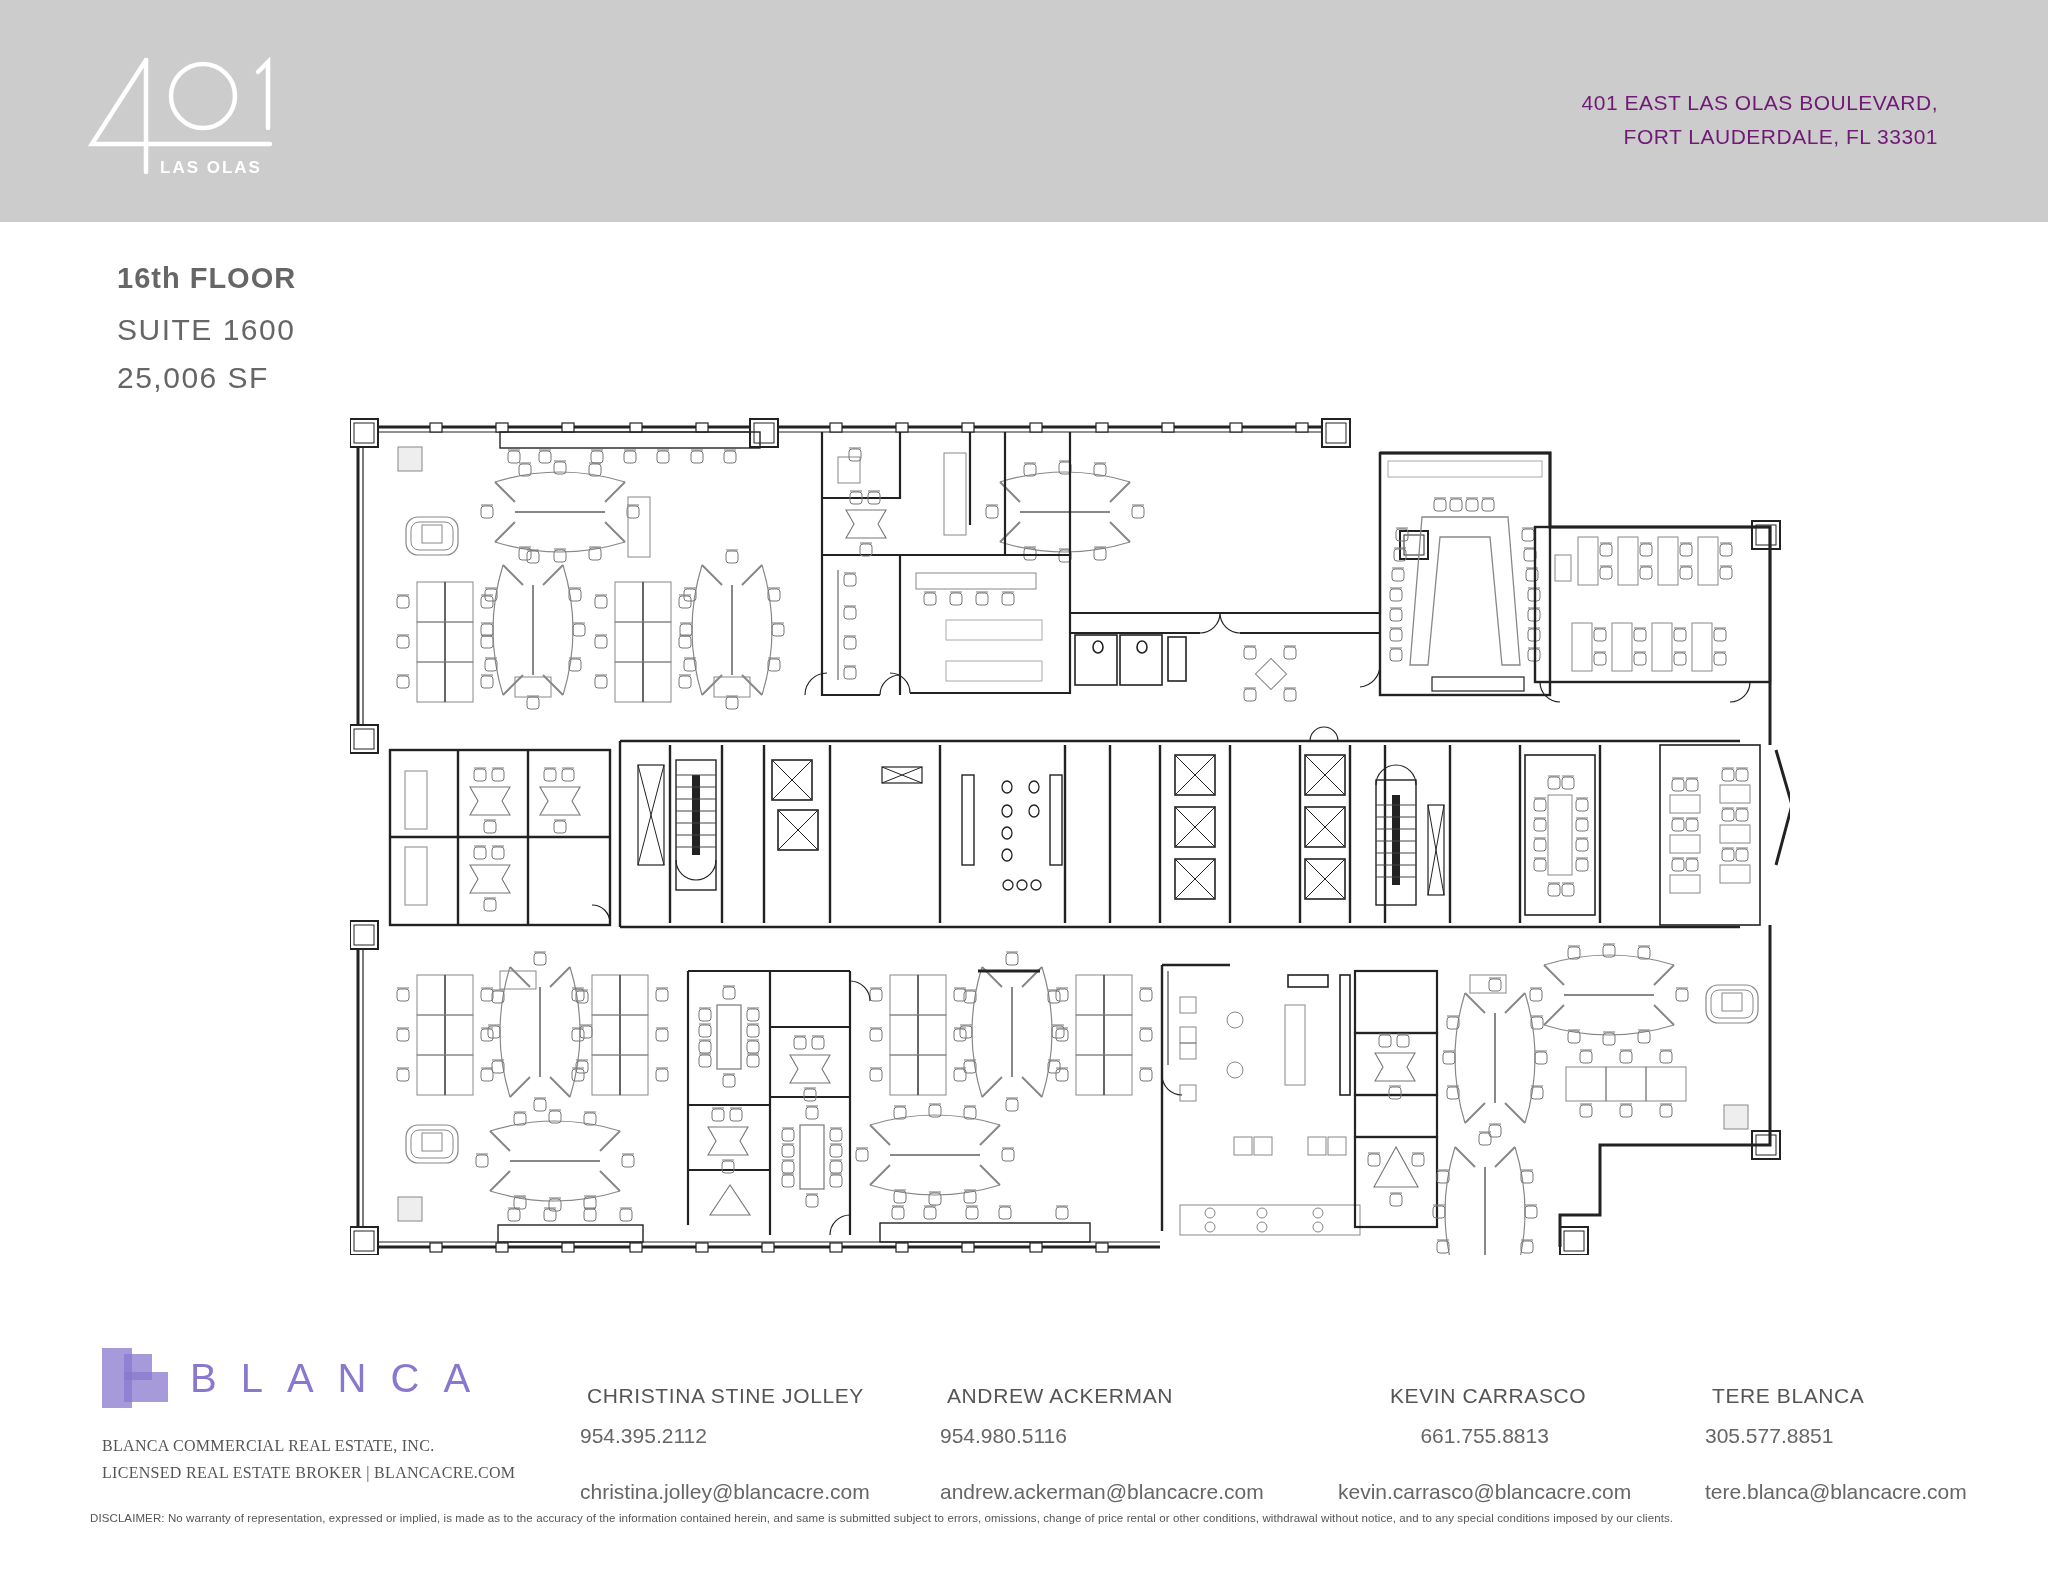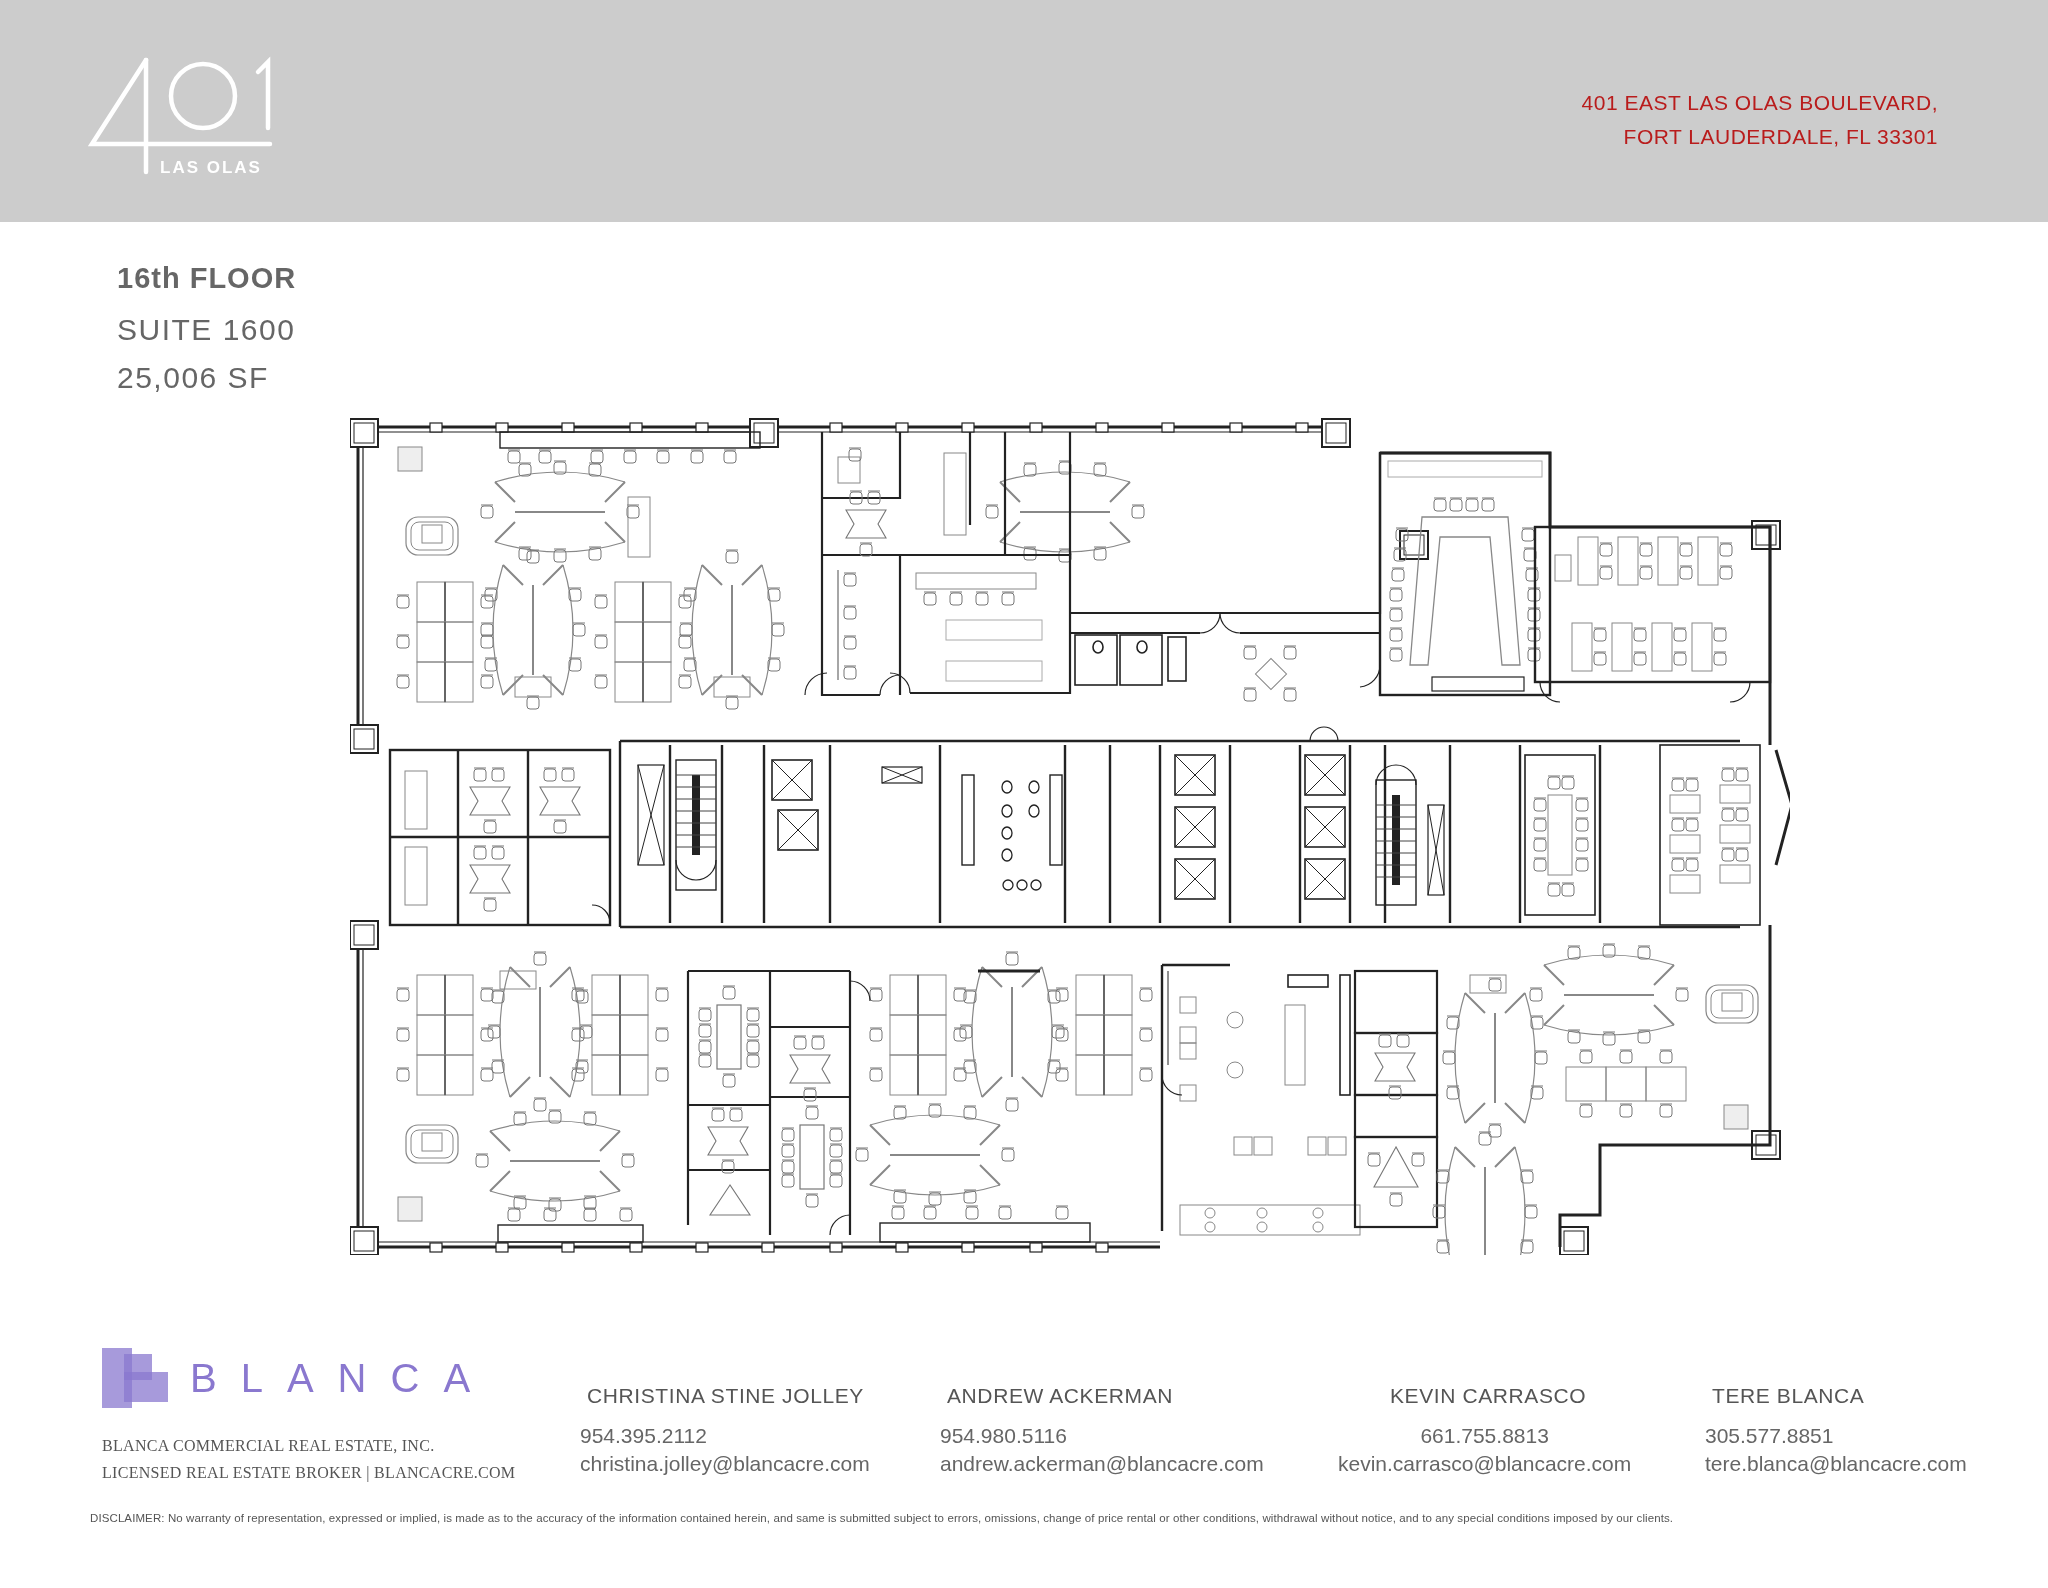--- a/index.html
+++ b/index.html
@@ -1,33 +1,33 @@
 <!DOCTYPE html>
 <html><head>
 <meta charset="utf-8">
 <style>
   html, body { margin:0; padding:0; }
   body { width:2048px; height:1588px; background:#ffffff; position:relative; overflow:hidden;
          font-family:"Liberation Sans", sans-serif; color:#555; }
   .header { position:absolute; left:0; top:0; width:2048px; height:222px; background:#cccccc; }
   .logo { position:absolute; left:88px; top:56px; width:190px; height:120px; }
-  .address { position:absolute; right:110px; top:86px; text-align:right; color:#b91c1c;
+  .address { position:absolute; right:110px; top:86px; text-align:right; color:#701a75;
              font-size:21px; letter-spacing:0.5px; line-height:34px; }
   .floor-info { position:absolute; left:117px; top:262px; }
   .floor-title { font-size:29px; font-weight:bold; color:#666; letter-spacing:1px; margin:0 0 18px 0; }
   .floor-sub { font-size:30px; color:#666; letter-spacing:1.5px; margin:0 0 14px 0; }
   .plan { position:absolute; left:350px; top:415px; width:1440px; height:840px; }
   .brand { position:absolute; left:102px; top:1348px; }
   .brand-row { display:flex; align-items:center; }
   .brand-word { font-size:40px; color:#8a78cf; letter-spacing:24px; margin-left:22px; font-family:"Liberation Sans", sans-serif; font-weight:normal; }
   .company { position:absolute; left:102px; top:1432px; font-size:16px; color:#555; line-height:27px; letter-spacing:0.3px;font-family:Liberation Serif, serif; }
   .contact { position:absolute; top:1384px; color:#555; }
   .contact .name { font-size:21px; letter-spacing:0.6px; color:#555; margin-bottom:14px;margin-left:7px; }
   .contact .phone { font-size:21px; color:#666; line-height:28px; }
-  .contact .email { font-size:21px; color:#666; line-height:28px; }
+  .contact .email { font-size:21px; color:#666; line-height:28px;margin-top:28px; }
   .disclaimer { position:absolute; left:90px; top:1512px; font-size:11.5px; color:#555; white-space:nowrap; letter-spacing:0.1px; }
 </style>
 </head>
 <body>
 
 <div class="header">
   <svg class="logo" viewBox="0 0 190 120">
     <g fill="none" stroke="#ffffff" stroke-width="4.5" stroke-linecap="round">
 
       <path d="M58 4 L4 88 L182 88"></path>

